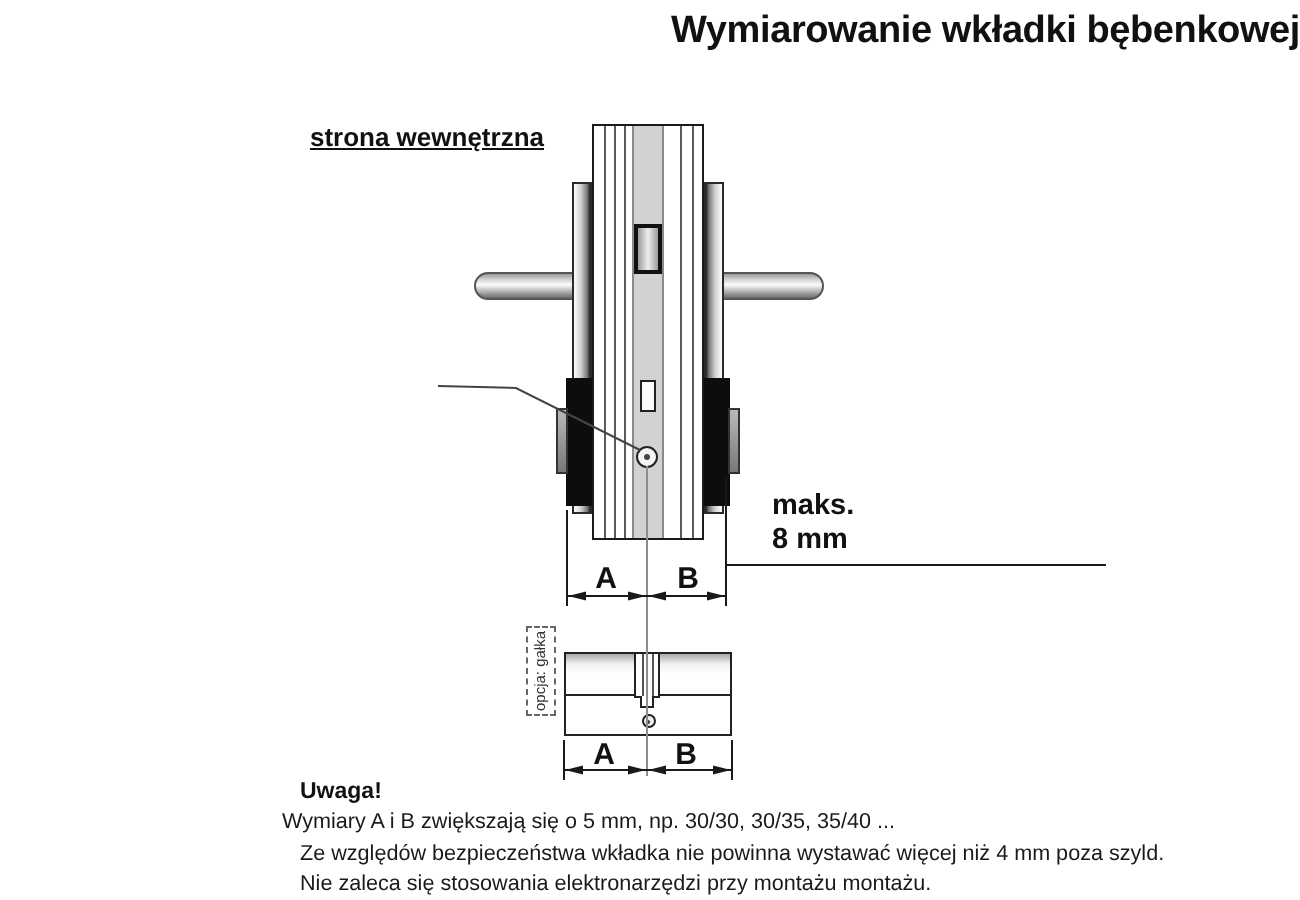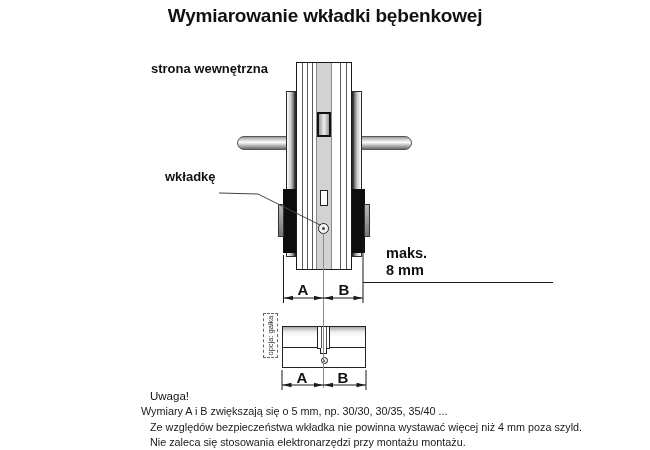--- a/index.html
+++ b/index.html
@@ -2,29 +2,29 @@
 <html><head>
 <meta charset="utf-8">
 <style>
   html,body{margin:0;padding:0;background:#fff;}
   #stage{
     position:relative;width:650px;height:450px;background:#ffffff;
     font-family:"Liberation Sans",sans-serif;color:#1a1a1a;overflow:hidden;
   }
   .abs{position:absolute;}
   .title{
-    left:0;top:5px;width:650px;text-align:center;
+    left:0;top:5px;width:650px;text-align:right;
     font-size:19px;font-weight:bold;letter-spacing:-0.2px;color:#111;
   }
-  .side-label{font-size:13px;font-weight:bold;text-align:center;color:#111;}
+  .side-label{font-size:13px;font-weight:bold;text-align:right;color:#111;text-decoration:underline;}
   .screw-label{font-size:13px;font-weight:bold;line-height:15px;color:#111;}
   .maks-label{font-size:14.5px;font-weight:bold;line-height:17px;color:#111;}
   .dim-letter{font-size:15px;font-weight:bold;text-align:center;width:16px;color:#111;}
   .notes{font-size:10.8px;line-height:15.5px;color:#1a1a1a;}
-  .notes-heading{font-size:11.5px;font-weight:normal;color:#111;}
+  .notes-heading{font-size:11.5px;font-weight:bold;color:#111;}
 
   
   .door{left:296px;top:62px;width:56px;height:208px;background:#fff;border:1.2px solid #1a1a1a;box-sizing:border-box;}
   .door-line{top:63px;height:206px;width:1px;background:#5a5a5a;}
   .cyl-strip{left:316px;top:63px;width:16px;height:206px;background:#d2d2d2;border-left:1px solid #8a8a8a;border-right:1px solid #8a8a8a;box-sizing:border-box;}
   .cam{left:317px;top:112px;width:14px;height:25px;border:2px solid #111;box-sizing:border-box;background:linear-gradient(to right,#9a9a9a,#eeeeee 50%,#9a9a9a);}
   .slot{left:320px;top:190px;width:8px;height:16px;border:1.2px solid #222;box-sizing:border-box;background:#fbfbfb;}
   .screw-circle{left:318px;top:223px;width:11px;height:11px;border:1.2px solid #222;border-radius:50%;box-sizing:border-box;background:#f4f4f4;}
   .screw-dot{left:322px;top:227px;width:3px;height:3px;border-radius:50%;background:#444;}
 
@@ -85,21 +85,20 @@
 
   <div class="abs shield shield-left"></div>
   <div class="abs shield shield-right"></div>
   <div class="abs nub nub-left"></div>
   <div class="abs nub nub-right"></div>
 
   <div class="abs screw-circle"></div>
   <div class="abs screw-dot"></div>
 
   <div class="abs screw-label" style="left:165px;top:169px;">
-    <div>wkładkę</div>
   </div>
 
   <div class="abs maks-label" style="left:386px;top:245px;">
     <div>maks.</div>
     <div>8 mm</div>
   </div>
 
   <div class="abs dim-letter" style="left:295px;top:281px;">A</div>
   <div class="abs dim-letter" style="left:336px;top:281px;">B</div>
 

